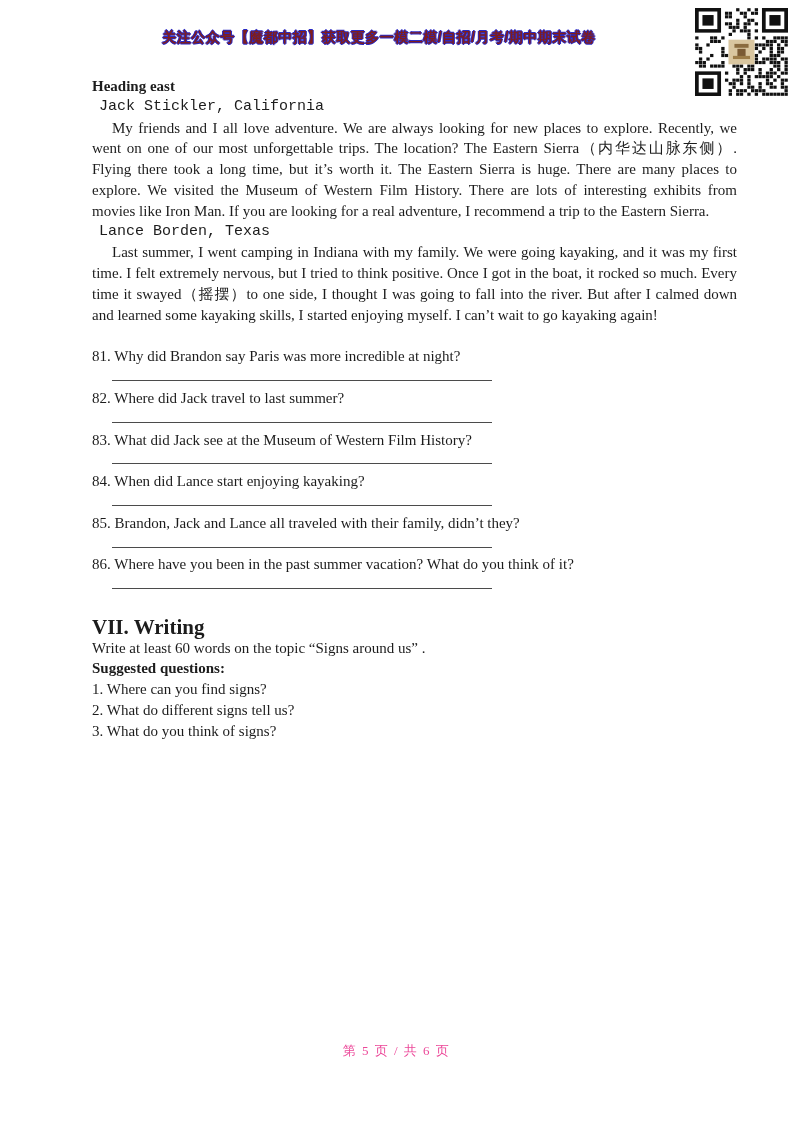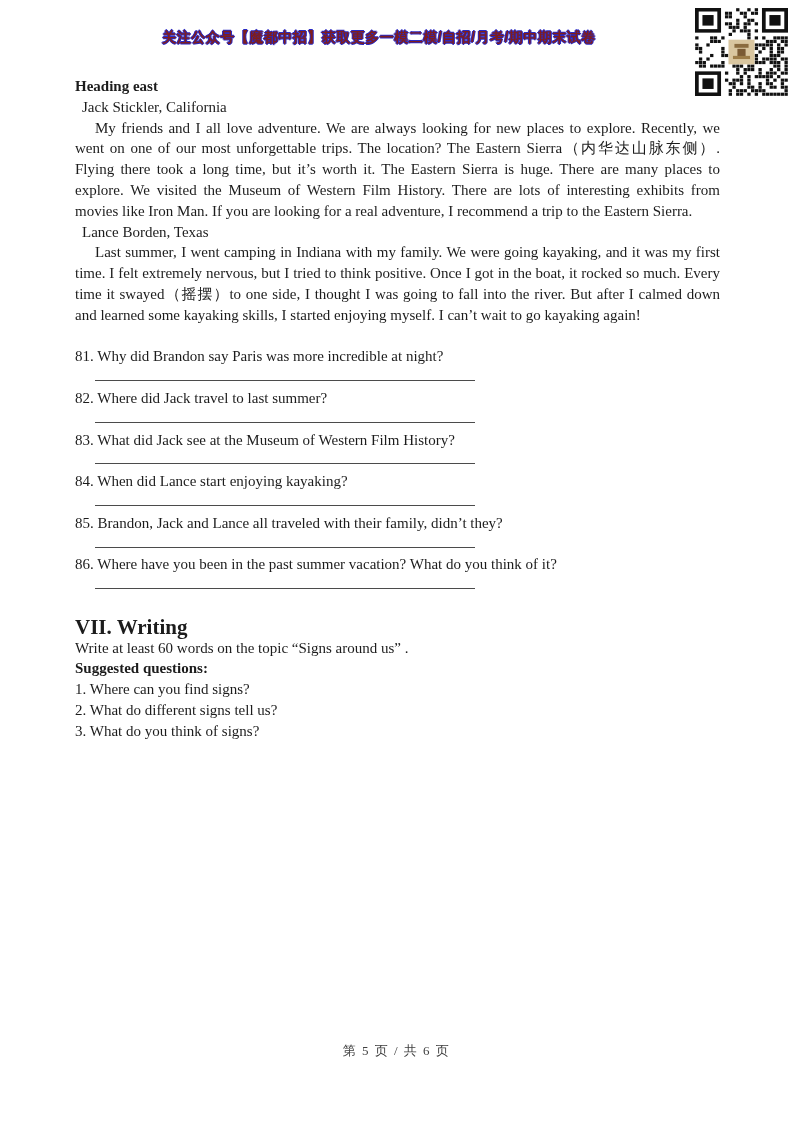--- a/index.html
+++ b/index.html
@@ -22,44 +22,44 @@
     text-shadow: 1px 0 0 #2a2ac4, -1px 0 0 #2a2ac4, 0 1px 0 #2a2ac4, 0 -1px 0 #2a2ac4;
     letter-spacing: 0.5px;
   }
   .qr {
     position: absolute;
     left: 695px; top: 8px;
     width: 93px; height: 88px;
   }
   .body-col {
     position: absolute;
-    left: 75px; top: 76px; width: 645px;
+    left: 92px; top: 76px; width: 645px;
     font-size: 15px;
     line-height: 20.8px;
   }
   .body-col p { margin: 0; }
   .h { font-weight: bold; }
-  .byline { padding-left: 7px; }
+  .byline { padding-left: 7px; font-family: Liberation Mono, monospace; }
   .para { text-align: justify; text-indent: 20px; }
   .spacer { height: 20.8px; }
   .q-num { display: inline-block; min-width: 18px; }
   .ans-row { height: 20.8px; position: relative; }
   .ans-line {
     position: absolute;
     left: 20px; top: 0;
     width: 380px; height: 13px;
     border-bottom: 1.6px solid #4b4b4b;
   }
   .wh { font-weight: bold; font-size: 21px; line-height: 20.8px; }
   .footer {
     position: absolute;
     top: 1042px; left: 0; width: 793px;
     text-align: center;
     font-size: 13px;
-    color: #404040;
+    color: #ec4899;
     letter-spacing: 1.5px;
   }
 </style>
 </head>
 <body>
 
 <div class="promo">关注公众号【魔都中招】获取更多一模二模/自招/月考/期中期末试卷</div>
 
 <div class="qr">
   <svg id="qr-svg" width="93" height="88" viewBox="0 0 93 93" preserveAspectRatio="none">

